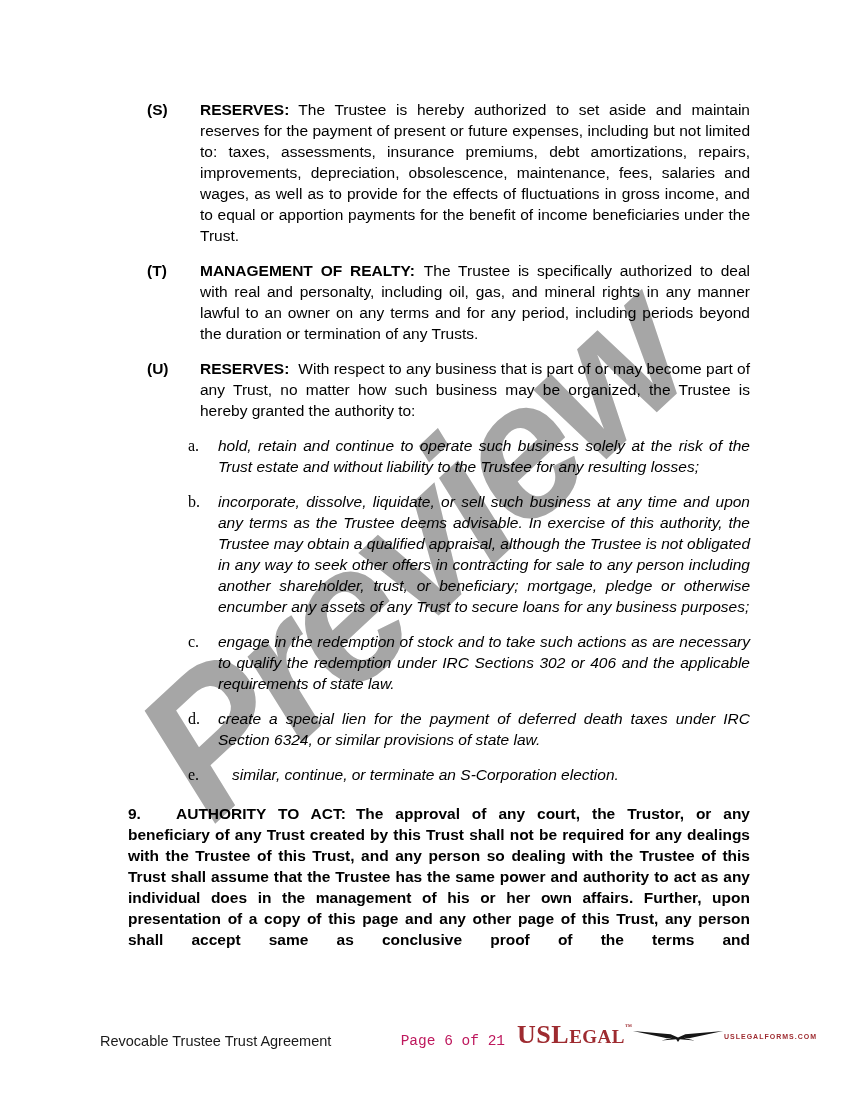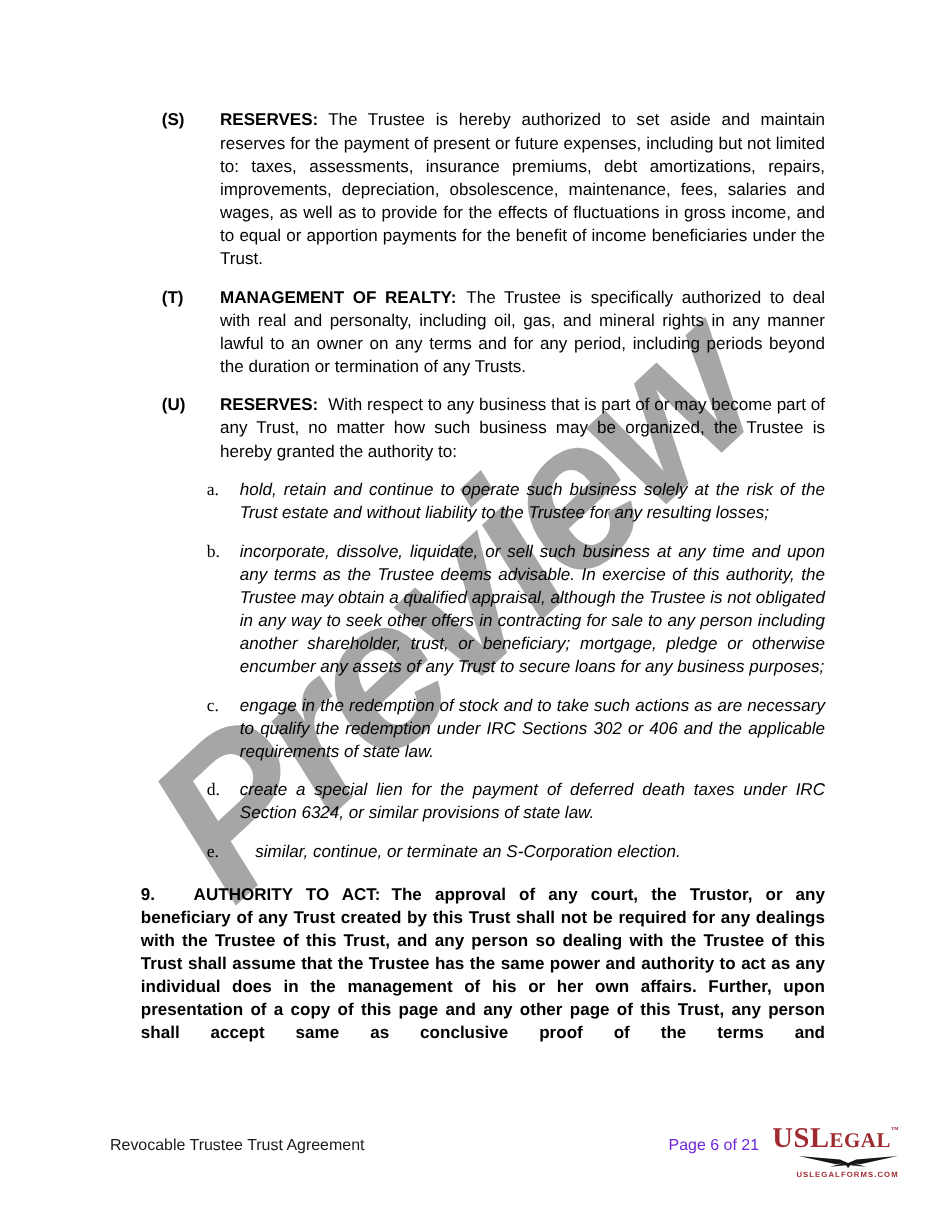--- a/index.html
+++ b/index.html
@@ -52,22 +52,22 @@
   .p9-heading{margin-right:10px;}
   
   .footer{
     position:absolute;z-index:1;
     left:100px;right:33px;top:1022px;
     display:flex;justify-content:space-between;align-items:flex-start;
     font-size:14.5px;
   }
   .footer-title{margin-top:11px;color:#1a1a1a;}
   .footer-right{display:flex;align-items:flex-start;}
-  .page-label{margin-top:11px;margin-right:12px;color:#6d28d9;}
-  .logo{display:flex;flex-direction:column;align-items:flex-end;line-height:1;}
+  .page-label{margin-top:11px;margin-right:12px;color:#be185d;font-family:Liberation Mono, monospace;}
+  .logo{display:flex;flex-direction:row;align-items:center;line-height:1;}
   .logo-word{
     font-family:"Liberation Serif",serif;
     color:#9e2b30;font-weight:bold;white-space:nowrap;
   }
   .logo-word .lg{font-size:26px;letter-spacing:0.5px;}
   .logo-word .sm{font-size:19px;letter-spacing:0.5px;}
   .logo-word .tm{font-size:7px;color:#9e2b30;vertical-align:14px;}
   .logo-wings{margin-top:1px;}
   .logo-site{
     margin-top:2px;

